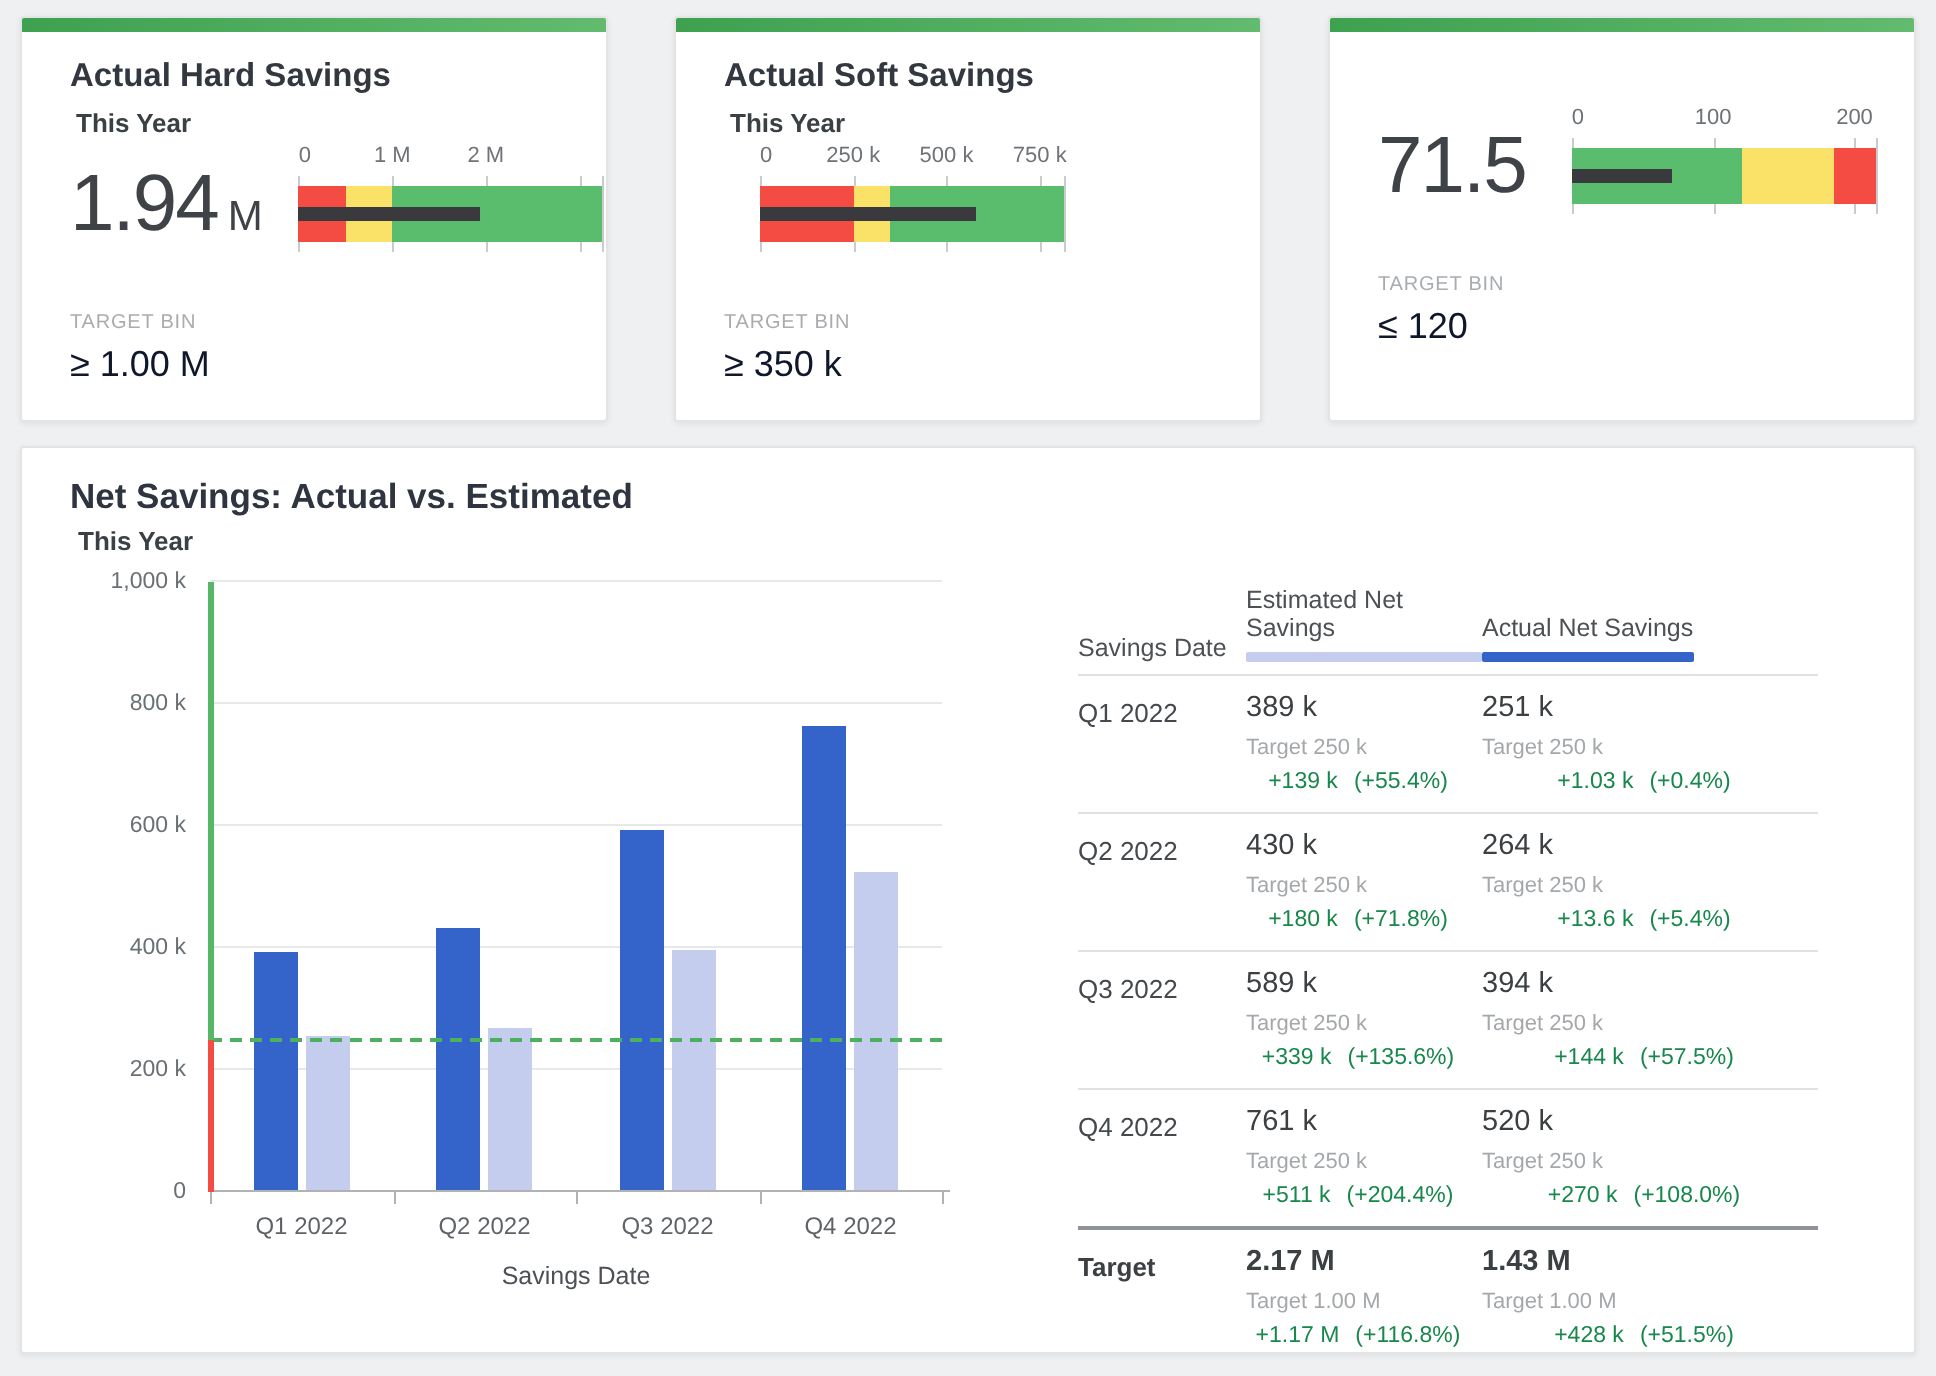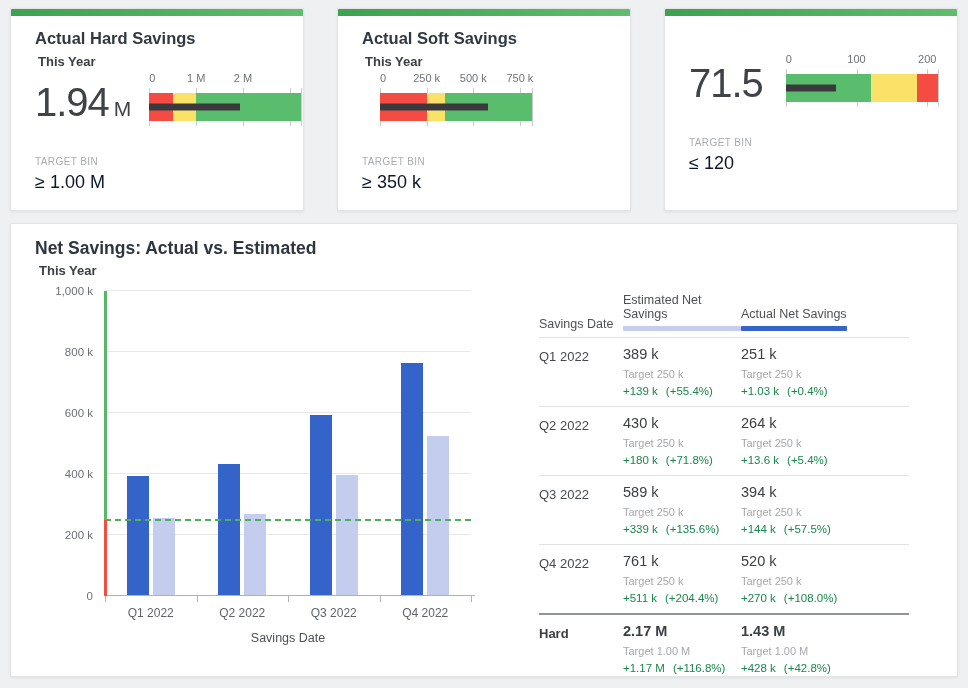--- a/index.html
+++ b/index.html
@@ -44,21 +44,21 @@
   .th { font-size:12.5px; color:#4d5156; display:flex; align-items:flex-end; padding-bottom:6px; }
   .th-inner { display:inline-block; }
   .th-underline { height:5px; margin-top:5px; border-radius:1px; }
   .td { border-top:1px solid #e0e1e3; padding:8px 6px 8px 0; min-height:63px; }
   .td-total { border-top:2px solid #909398; }
   .row-date { font-size:13px; color:#45494e; padding-top:11px; }
   .row-date.total-lbl { font-weight:bold; color:#3c4043; }
   .cell-value { font-size:14.5px; color:#3c4043; line-height:17px; }
   .cell-value.total-val { font-weight:bold; }
   .cell-target { font-size:11px; color:#a5a8ab; margin-top:5px; line-height:13px; }
-  .cell-delta { font-size:11.5px; color:#17874b; margin-top:3px; line-height:14px; }
+  .cell-delta { font-size:11.5px; color:#17874b; margin-top:3px; line-height:14px;text-align:center; }
   .cell-delta .pct { margin-left:8px; }
 </style>
 </head>
 <body>
 
 <div class="dashboard">
 
   <div class="kpi-row">
 
     <div class="card kpi-card">
@@ -239,30 +239,30 @@
               <div class="td">
                 <div class="cell-value">761 k</div>
                 <div class="cell-target">Target 250 k</div>
                 <div class="cell-delta"><span>+511 k</span><span class="pct">(+204.4%)</span></div>
               </div>
               <div class="td">
                 <div class="cell-value">520 k</div>
                 <div class="cell-target">Target 250 k</div>
                 <div class="cell-delta"><span>+270 k</span><span class="pct">(+108.0%)</span></div>
               </div>
-              <div class="td row-date total-lbl td-total">Hard</div>
+              <div class="td row-date total-lbl td-total">Target</div>
               <div class="td td-total">
                 <div class="cell-value total-val">2.17 M</div>
                 <div class="cell-target">Target 1.00 M</div>
                 <div class="cell-delta"><span>+1.17 M</span><span class="pct">(+116.8%)</span></div>
               </div>
               <div class="td td-total">
                 <div class="cell-value total-val">1.43 M</div>
                 <div class="cell-target">Target 1.00 M</div>
-                <div class="cell-delta"><span>+428 k</span><span class="pct">(+42.8%)</span></div>
+                <div class="cell-delta"><span>+428 k</span><span class="pct">(+51.5%)</span></div>
               </div>
             </div>
         </div>
       </div>
     </div>
   </div>
 
 </div>
 
 </body></html>

